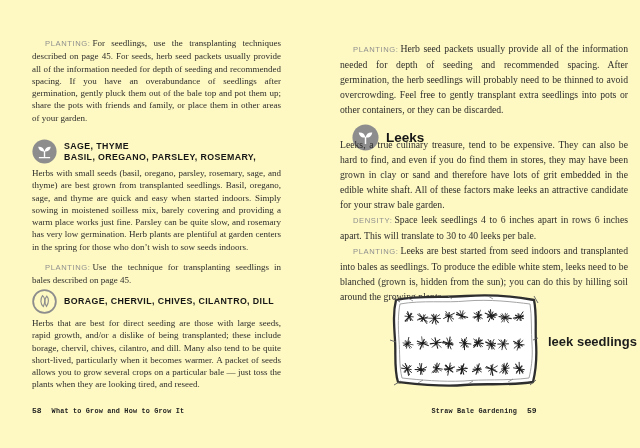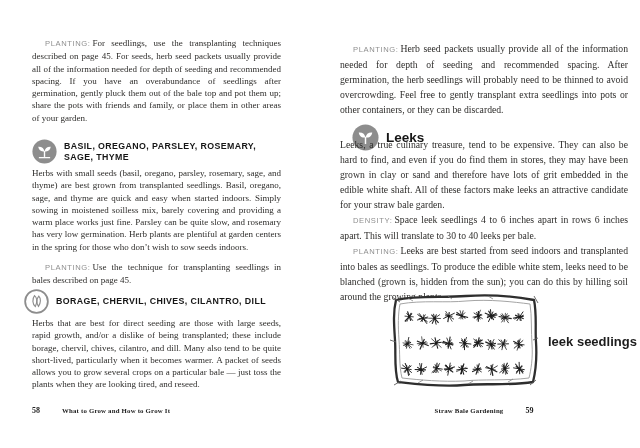--- a/index.html
+++ b/index.html
@@ -1,17 +1,17 @@
 <!DOCTYPE html>
 <html><head>
 <meta charset="utf-8">
 <style>
   html,body{margin:0;padding:0;background:#e8e8e8;}
   .spread{
-    position:relative;width:640px;height:448px;background:#ffffff;
+    position:relative;width:640px;height:448px;background:#fef9c3;
     overflow:hidden;font-family:"Liberation Serif",serif;color:#2e2d2b;
   }
   .blk{position:absolute;}
   
   .body{margin:0;font-size:9px;text-align:justify;color:#2e2d2b;}
   .left-col .body{line-height:12.3px;width:249px;}
   .right-col .body{font-size:9.7px;line-height:15px;width:288px;}
   .indent{text-indent:13px;}
   .lbl{
     font-family:"Liberation Sans",sans-serif;font-size:7.6px;
@@ -24,22 +24,22 @@
     font-family:"Liberation Sans",sans-serif;font-weight:bold;
     font-size:8.8px;letter-spacing:0.4px;color:#161616;line-height:11px;
     white-space:nowrap;
   }
   .leeks-hdr{
     font-family:"Liberation Sans",sans-serif;font-weight:bold;
     font-size:13.5px;color:#161616;
   }
   
   .footer{
-    display:flex;align-items:baseline;gap:22px;
-    font-family:Liberation Serif, serif;font-weight:bold;color:#222;
+    display:flex;align-items:baseline;gap:10px;
+    font-family:Liberation Mono, monospace;font-weight:bold;color:#222;
   }
   .pgnum{font-size:8px;}
   .ftitle{font-size:6.8px;letter-spacing:0.2px;}
   .footer.right{justify-content:center;width:288px;}
   
   .bale-wrap{position:absolute;left:388px;top:290px;}
   .bale-label{
     position:absolute;left:160px;top:44px;white-space:nowrap;
     font-family:Liberation Sans, sans-serif;font-weight:bold;
     font-size:13px;color:#1c1c1c;
@@ -58,30 +58,30 @@
       <span>
         <svg width="25" height="25" viewBox="0 0 24 24">
           <circle cx="12" cy="12" r="11.6" fill="#8d8d8d"></circle>
           <path d="M12 17.2 L12 11.3" stroke="#fff" stroke-width="1.3"></path>
           <path d="M11.8 11.9 C8.2 12.5 6.4 10.3 6 7.5 C9.6 7.3 11.6 9.1 11.8 11.9 Z" fill="#fff"></path>
           <path d="M12.2 11.9 C15.8 12.5 17.6 10.3 18 7.5 C14.4 7.3 12.4 9.1 12.2 11.9 Z" fill="#fff"></path>
           <rect x="6.6" y="17.3" width="10.8" height="1.2" fill="#fff"></rect>
         </svg>
       </span>
       <div class="hdr">
+        <div>SAGE, THYME</div>
         <div>BASIL, OREGANO, PARSLEY, ROSEMARY,</div>
-        <div>SAGE, THYME</div>
       </div>
     </div>
 
     <p class="body blk" style="left:32px;top:167px;">Herbs with small seeds (basil, oregano, parsley, rosemary, sage, and thyme) are best grown from transplanted seedlings. Basil, oregano, sage, and thyme are quick and easy when started indoors. Simply sowing in moistened soilless mix, barely covering and providing a warm place works just fine. Parsley can be quite slow, and rosemary has very low germination. Herb plants are plentiful at garden centers in the spring for those who don’t wish to sow seeds indoors.</p>
 
     <p class="body indent blk" style="left:32px;top:261px;"><span class="lbl">PLANTING:</span><span>Use the technique for transplanting seedlings in bales described on page 45.</span></p>
 
-    <div class="sect blk" style="left:24px;top:289px;">
+    <div class="sect blk" style="left:32px;top:289px;">
       <span>
         <svg width="25" height="25" viewBox="0 0 24 24">
           <circle cx="12" cy="12" r="10.9" fill="none" stroke="#8d8d8d" stroke-width="1.7"></circle>
           <path d="M10.1 6.4 C12.4 8.2 12.8 12.4 10.9 16.9 C8.1 14.6 7.7 9.5 10.1 6.4 Z" fill="none" stroke="#8d8d8d" stroke-width="1.1"></path>
           <path d="M14.2 6.9 C16.3 9 16.3 13.1 13.9 16.7 C11.8 13.8 11.9 9.5 14.2 6.9 Z" fill="none" stroke="#8d8d8d" stroke-width="1.1"></path>
         </svg>
       </span>
       <div class="hdr">BORAGE, CHERVIL, CHIVES, CILANTRO, DILL</div>
     </div>
 

